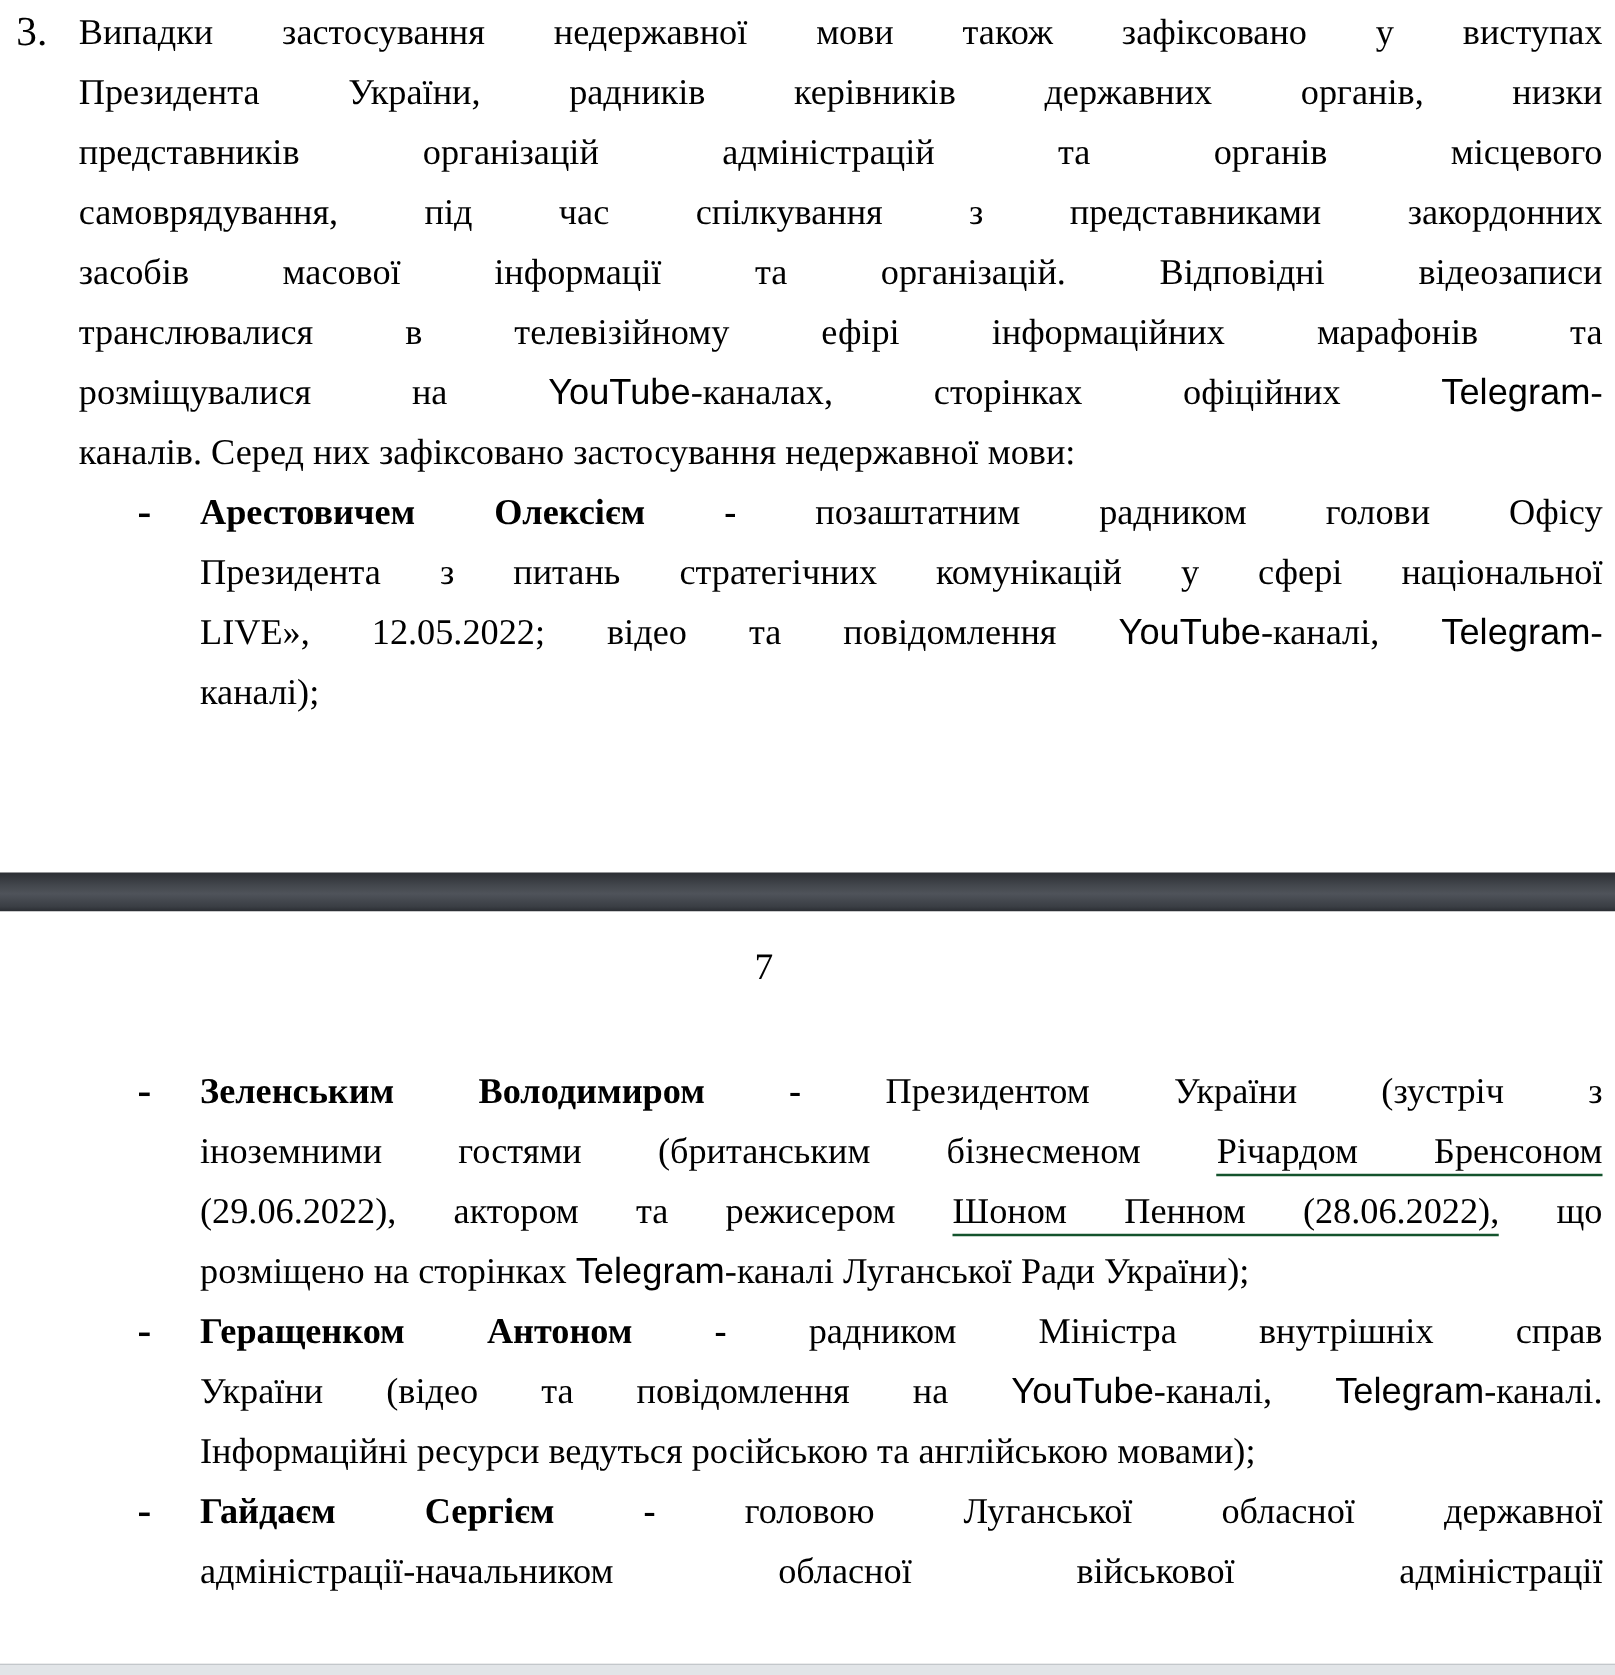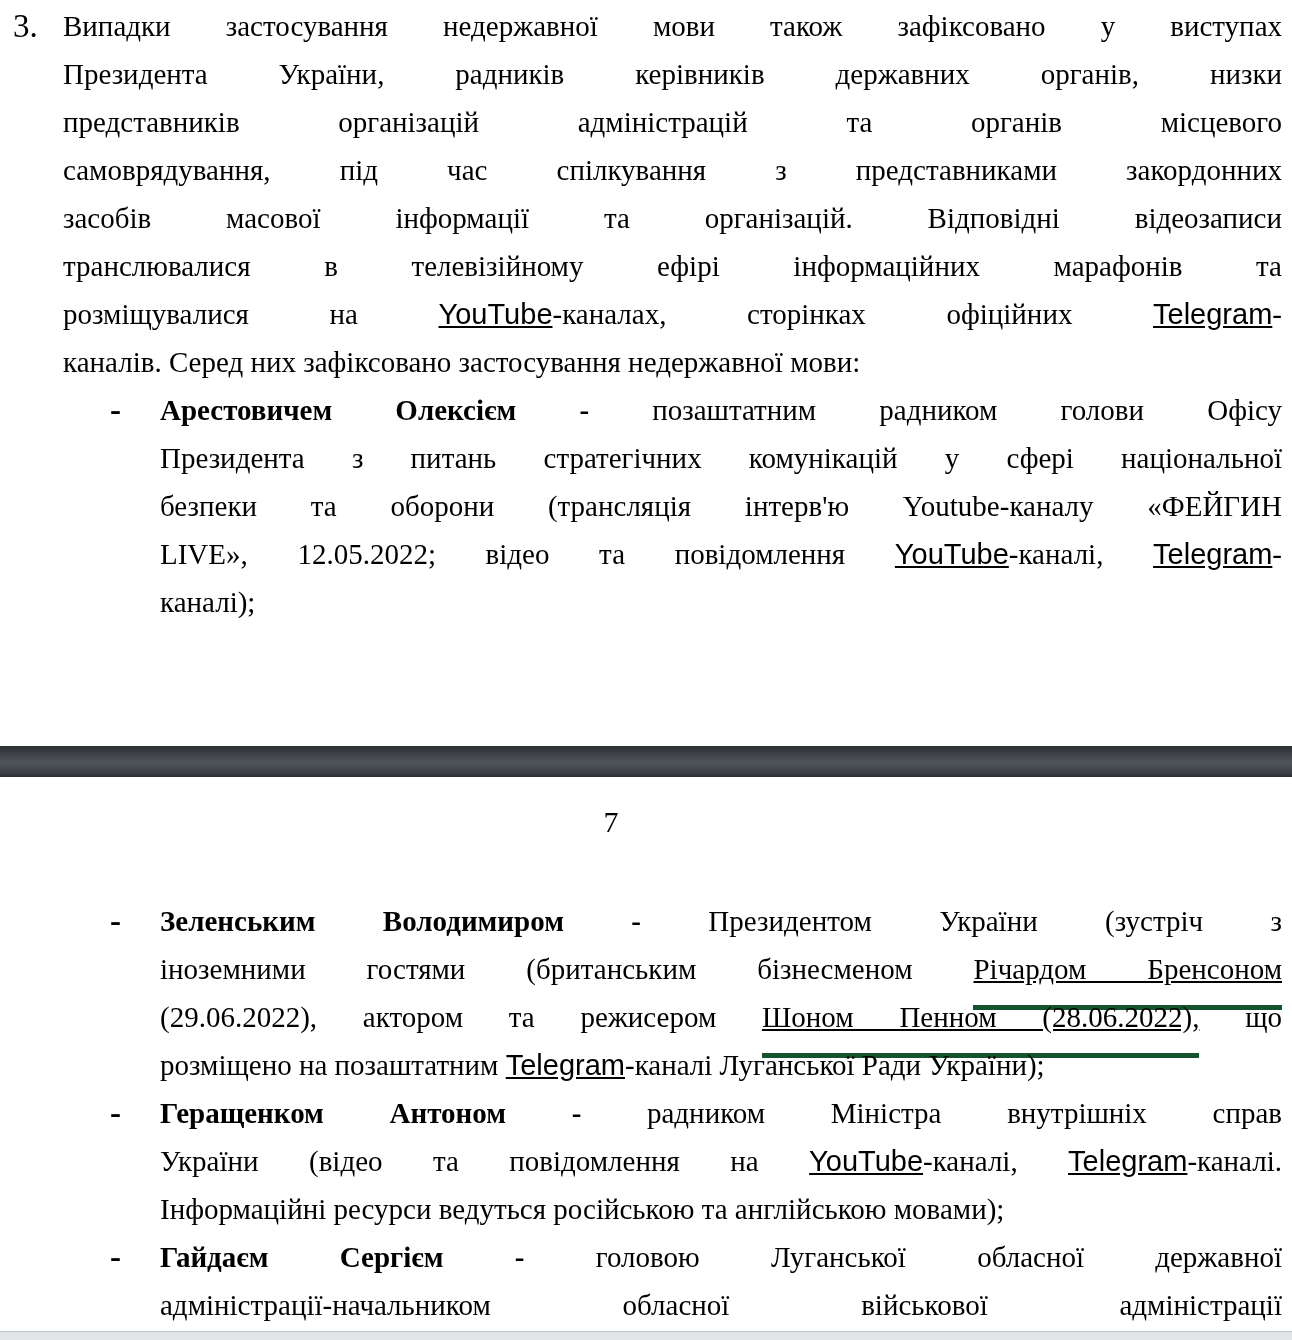--- a/index.html
+++ b/index.html
@@ -14,25 +14,24 @@
   .block.para .num{flex:none;width:50px;font-size:33px;line-height:48px;}
   .block.bullet{margin-left:110px;}
   .block.bullet .marker{flex:none;width:50px;font-size:33px;line-height:48px;font-weight:bold;}
   .lines{flex:1 1 auto;min-width:0;}
   .line{
     font-size:29px;line-height:48px;
     text-align:justify;text-align-last:justify;
   }
   .line.nj{text-align:right;text-align-last:left;}
   .b{font-weight:bold;}
-  .sans{font-family:"Liberation Sans","DejaVu Sans",sans-serif;text-decoration:underline;}
+  .sans{font-family:"Liberation Sans","DejaVu Sans",sans-serif;}
   .red-underline{
-    border-bottom:5px solid #14532d;
-    padding-bottom:20px;
-    text-decoration:underline;
+    border-bottom:2px solid #14532d;
+    padding-bottom:2px;
   }
   [data-name="page-separator"]{
     margin-top:120px;
     margin-left:-0px;margin-right:-10px;
     height:31px;
     background:linear-gradient(180deg,#2c2f34 0%,#44484e 35%,#4f535a 55%,#3a3e44 88%,#2a2d32 100%);
   }
   [data-name="page-number"]{
     margin-top:24px;
     font-size:30px;line-height:42px;
@@ -59,34 +58,33 @@
         <div class="line" data-name="paragraph-3-line"><span data-name="text-segment">транслювалися в телевізійному ефірі інформаційних марафонів та</span></div>
         <div class="line" data-name="paragraph-3-line"><span data-name="text-segment">розміщувалися на </span><span class="sans " data-name="text-segment">YouTube</span><span data-name="text-segment">-каналах, сторінках офіційних </span><span class="sans " data-name="text-segment">Telegram</span><span data-name="text-segment">-</span></div>
         <div class="line nj" data-name="paragraph-3-line"><span data-name="text-segment">каналів. Серед них зафіксовано застосування недержавної мови:</span></div>
       </div>
     </div>
     <div class="block bullet" data-name="bullet-arestovych">
       <div class="marker" data-name="bullet-marker">-</div>
       <div class="lines" data-name="bullet-arestovych-lines">
         <div class="line" data-name="bullet-arestovych-line"><span class="b " data-name="text-segment">Арестовичем Олексієм -</span><span data-name="text-segment"> позаштатним радником голови Офісу</span></div>
         <div class="line" data-name="bullet-arestovych-line"><span data-name="text-segment">Президента з питань стратегічних комунікацій у сфері національної</span></div>
-        <div class="line" data-name="bullet-arestovych-line"><span data-name="text-segment">безпеки та оборони (трансляція інтерв'ю Youtube-каналу «ФЕЙГИН</span></div>
         <div class="line" data-name="bullet-arestovych-line"><span data-name="text-segment">LIVE», 12.05.2022; відео та повідомлення </span><span class="sans " data-name="text-segment">YouTube</span><span data-name="text-segment">-каналі, </span><span class="sans " data-name="text-segment">Telegram</span><span data-name="text-segment">-</span></div>
         <div class="line nj" data-name="bullet-arestovych-line"><span data-name="text-segment">каналі);</span></div>
       </div>
     </div>
     <div data-name="page-separator"></div>
     <div data-name="page-number">7</div>
     <div class="block bullet" data-name="bullet-zelensky">
       <div class="marker" data-name="bullet-marker">-</div>
       <div class="lines" data-name="bullet-zelensky-lines">
         <div class="line" data-name="bullet-zelensky-line"><span class="b " data-name="text-segment">Зеленським Володимиром -</span><span data-name="text-segment"> Президентом України (зустріч з</span></div>
         <div class="line" data-name="bullet-zelensky-line"><span data-name="text-segment">іноземними гостями (британським бізнесменом </span><span class="red-underline" data-name="red-underline-annotation">Річардом Бренсоном</span></div>
         <div class="line" data-name="bullet-zelensky-line"><span data-name="text-segment">(29.06.2022), актором та режисером </span><span class="red-underline" data-name="red-underline-annotation">Шоном Пенном (28.06.2022),</span><span data-name="text-segment"> що</span></div>
-        <div class="line nj" data-name="bullet-zelensky-line"><span data-name="text-segment">розміщено на позаштатним </span><span class="sans " data-name="text-segment">Telegram</span><span data-name="text-segment">-каналі Луганської Ради України);</span></div>
+        <div class="line nj" data-name="bullet-zelensky-line"><span data-name="text-segment">розміщено на сторінках </span><span class="sans " data-name="text-segment">Telegram</span><span data-name="text-segment">-каналі Луганської Ради України);</span></div>
       </div>
     </div>
     <div class="block bullet" data-name="bullet-herashchenko">
       <div class="marker" data-name="bullet-marker">-</div>
       <div class="lines" data-name="bullet-herashchenko-lines">
         <div class="line" data-name="bullet-herashchenko-line"><span class="b " data-name="text-segment">Геращенком Антоном -</span><span data-name="text-segment"> радником Міністра внутрішніх справ</span></div>
         <div class="line" data-name="bullet-herashchenko-line"><span data-name="text-segment">України (відео та повідомлення на </span><span class="sans " data-name="text-segment">YouTube</span><span data-name="text-segment">-каналі, </span><span class="sans " data-name="text-segment">Telegram</span><span data-name="text-segment">-каналі.</span></div>
         <div class="line nj" data-name="bullet-herashchenko-line"><span data-name="text-segment">Інформаційні ресурси ведуться російською та англійською мовами);</span></div>
       </div>
     </div>

